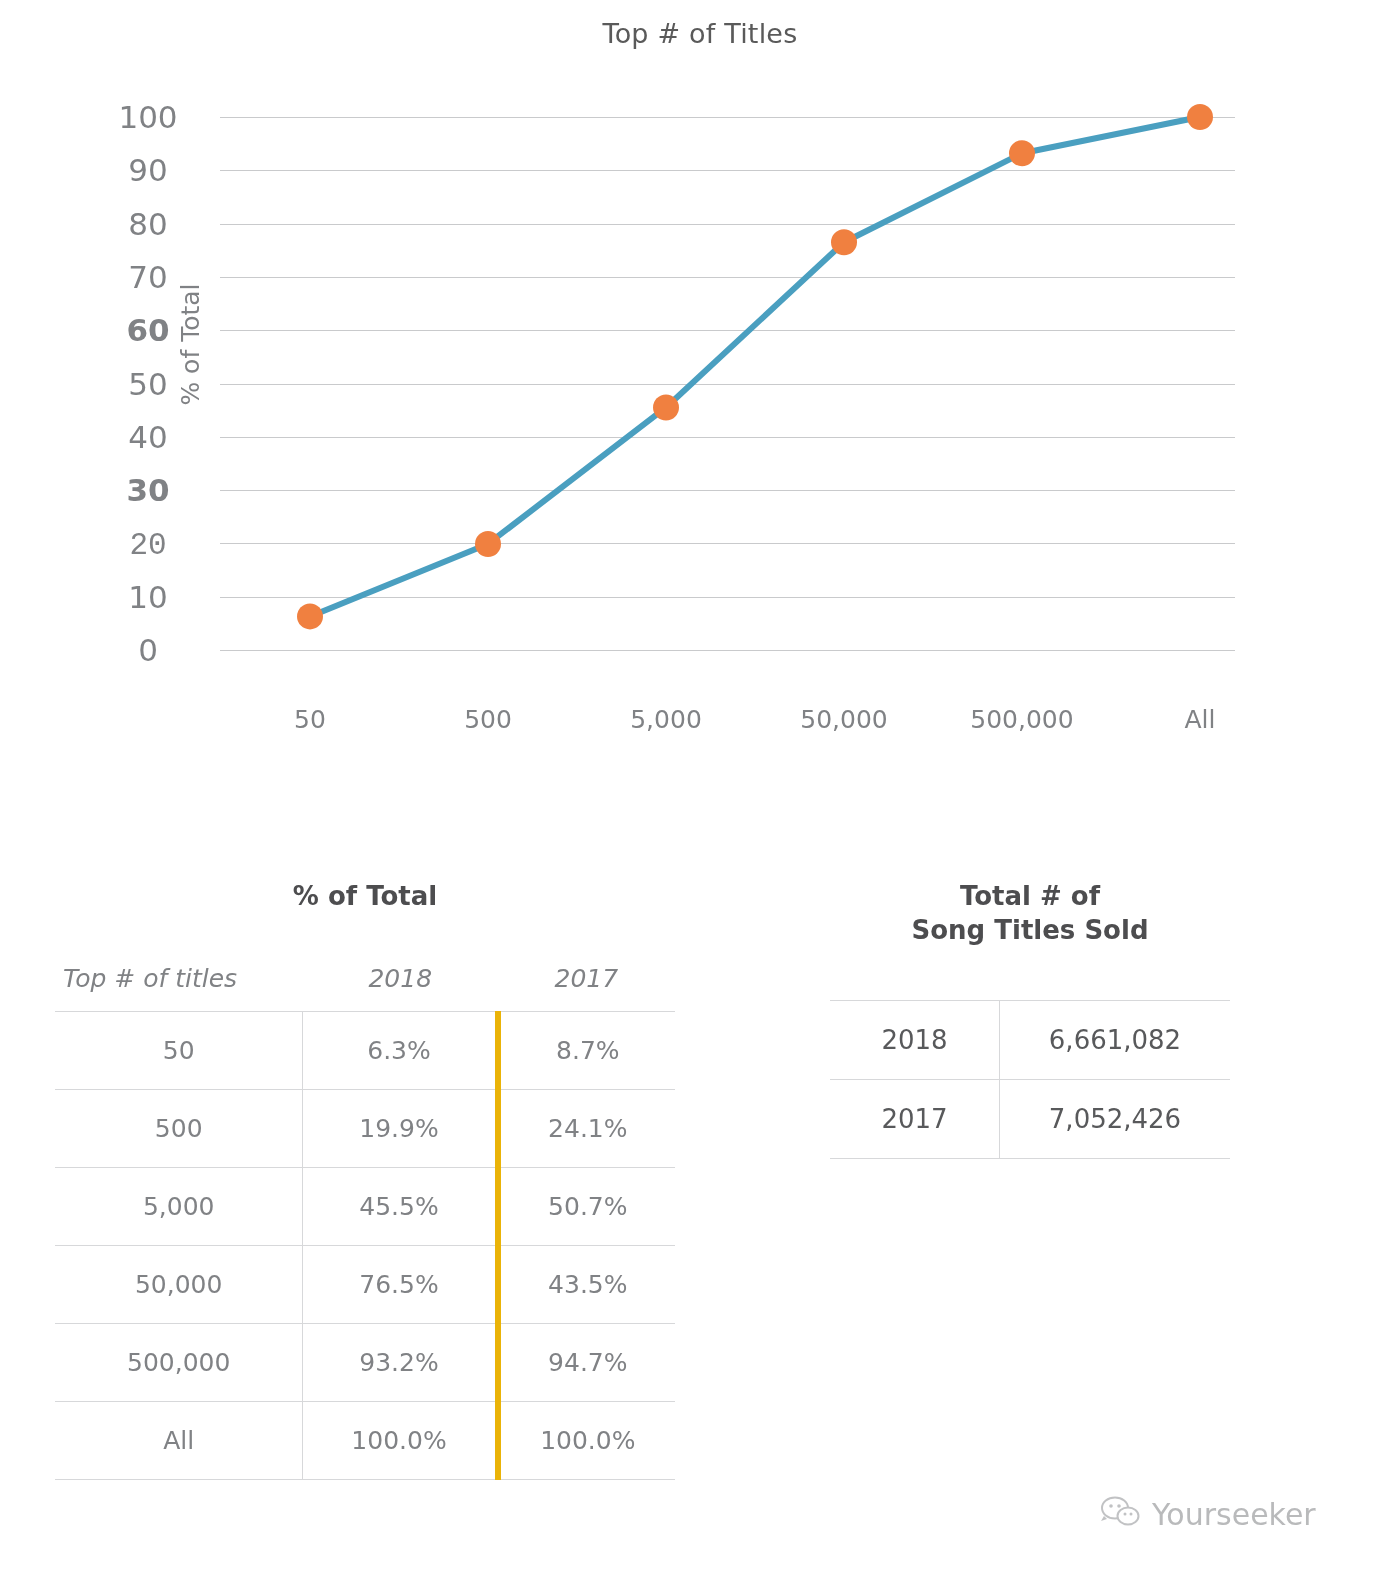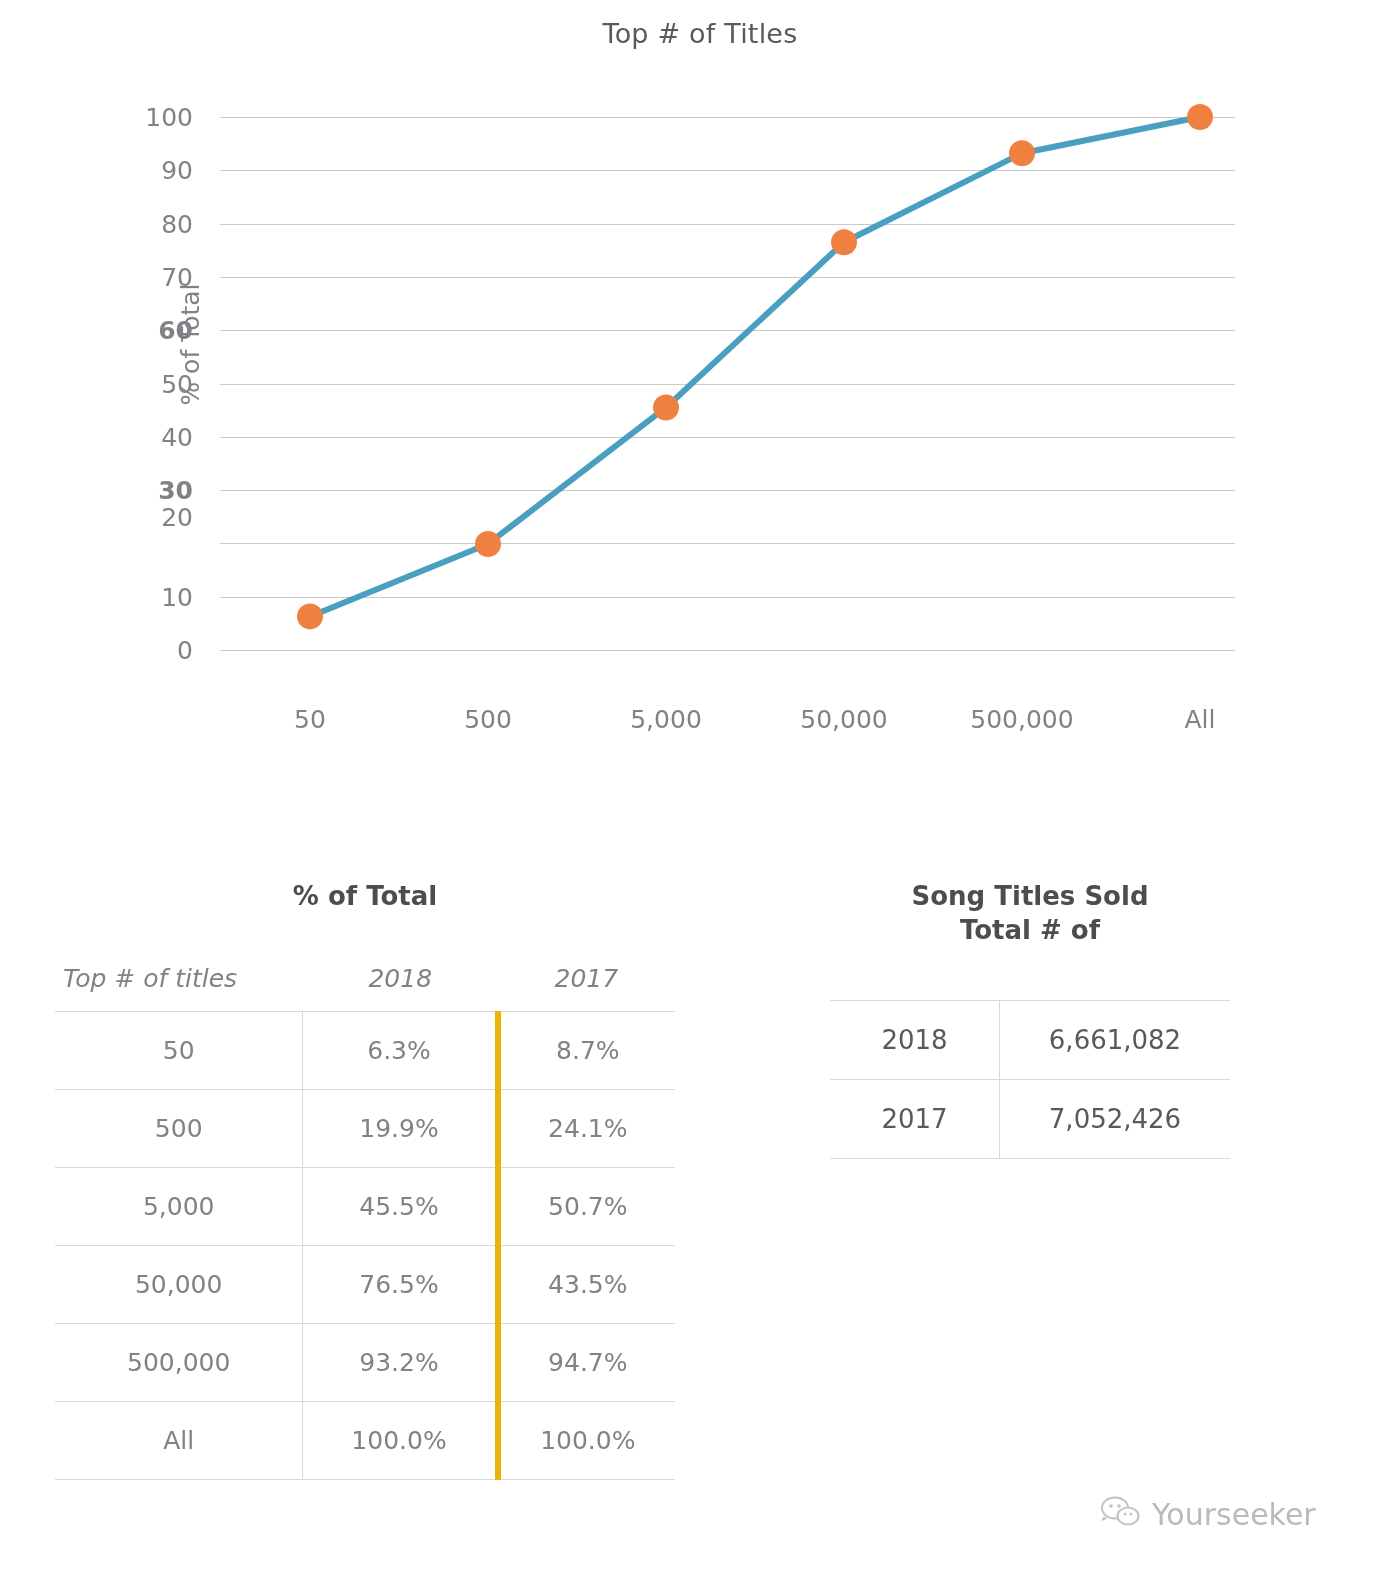--- a/index.html
+++ b/index.html
@@ -49,22 +49,22 @@
     text-align: center;
     font-size: 25px;
     color: #808285;
     transform: rotate(-90deg);
     transform-origin: center center;
   }
   .y-tick {
     position: absolute;
     right: 1042px;
     width: 90px;
-    text-align: right;
-    font-size: 25px;
+    text-align: center;
+    font-size: 31px;
     color: #808285;
     transform: translateY(-50%);
     white-space: nowrap;
   }
   .grid-line {
     position: absolute;
     left: 20px;
     width: 1015px;
     height: 1px;
     background: #c9cacc;
@@ -183,21 +183,21 @@
   <div id="plot-wrap">
 
     <div id="y-axis-label">% of Total</div>
 
     <div id="y-axis-group">
         <div class="grid-line" style="top: 545px;"></div>
         <div class="y-tick" style="top: 545px;">0</div>
         <div class="grid-line" style="top: 491.7px;"></div>
         <div class="y-tick" style="top: 491.7px;">10</div>
         <div class="grid-line" style="top: 438.4px;"></div>
-        <div class="y-tick" style="top: 412px;">20</div>
+        <div class="y-tick" style="top: 440px; font-family: Liberation Mono, monospace;">20</div>
         <div class="grid-line" style="top: 385.1px;"></div>
         <div class="y-tick" style="top: 385.1px; font-weight: bold;">30</div>
         <div class="grid-line" style="top: 331.8px;"></div>
         <div class="y-tick" style="top: 331.8px;">40</div>
         <div class="grid-line" style="top: 278.5px;"></div>
         <div class="y-tick" style="top: 278.5px;">50</div>
         <div class="grid-line" style="top: 225.2px;"></div>
         <div class="y-tick" style="top: 225.2px; font-weight: bold;">60</div>
         <div class="grid-line" style="top: 171.9px;"></div>
         <div class="y-tick" style="top: 171.9px;">70</div>
@@ -274,22 +274,22 @@
             <td class="c1">All</td>
             <td class="c2">100.0%</td>
             <td class="c3">100.0%</td>
           </tr>
         </tbody>
     </table>
   </div>
 
   <div id="total-table-wrap">
     <div class="tbl-title">
+      <div>Total # of</div>
       <div>Song Titles Sold</div>
-      <div>Total # of</div>
     </div>
     <table id="total-table">
       <tbody id="total-body">
           <tr>
             <td class="c1">2018</td>
             <td class="c2">6,661,082</td>
           </tr>
           <tr>
             <td class="c1">2017</td>
             <td class="c2">7,052,426</td>

